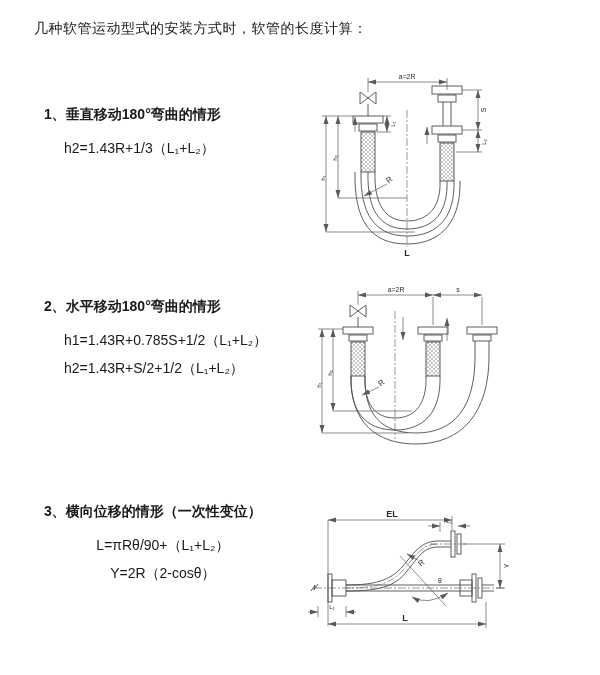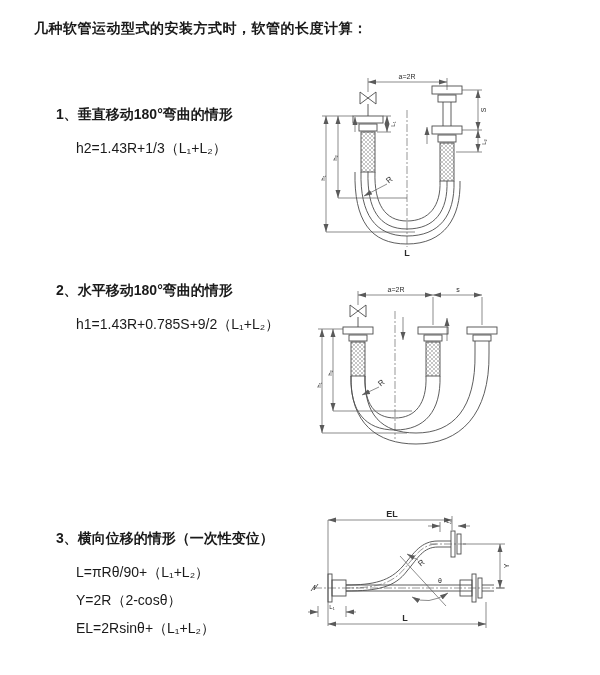--- a/index.html
+++ b/index.html
@@ -2,24 +2,24 @@
 <html><head>
 <meta charset="utf-8">
 <style>
   html,body{margin:0;padding:0;background:#e8e8e8;}
   .page{
     position:relative;width:600px;height:675px;background:#ffffff;
     font-family:"Liberation Sans","DejaVu Sans",sans-serif;color:#1a1a1a;
     overflow:hidden;
   }
   .title{
-    position:absolute;left:34px;top:20px;font-size:14px;font-weight:bold;
+    position:absolute;left:34px;top:20px;font-size:14px;font-weight:normal;
     letter-spacing:.5px;white-space:nowrap;
   }
-  .sec{position:absolute;left:44px;margin-left:12px;}
+  .sec{position:absolute;left:44px;}
   .sec .heading{font-size:14px;font-weight:bold;white-space:nowrap;margin:0 0 10px 0;}
   .sec .formula{font-size:14px;line-height:28px;margin:0 0 0 20px;white-space:nowrap;}
   .diag{position:absolute;}
   svg text{fill:#2b2b2b;font-family:"Liberation Sans","DejaVu Sans",sans-serif;}
   svg .obj{stroke:#4c4c4c;stroke-width:0.9;fill:none;}
   svg .dim{stroke:#5a5a5a;stroke-width:0.7;fill:none;}
   svg .cl{stroke:#6a6a6a;stroke-width:0.7;fill:none;stroke-dasharray:8 2 2 2;}
   svg .hose{fill:url(#hp1);stroke:#4c4c4c;stroke-width:0.9;}
 </style>
 </head>
@@ -27,30 +27,30 @@
 
 <div class="page">
 
   <div class="title">几种软管运动型式的安装方式时，软管的长度计算：</div>
 
   <div class="sec" style="top:106px;">
     <div class="heading">1、垂直移动180°弯曲的情形</div>
     <div class="formula">h2=1.43R+1/3（L₁+L₂）</div>
   </div>
 
-  <div class="sec" style="top:282px;">
+  <div class="sec" style="top:298px;">
     <div class="heading">2、水平移动180°弯曲的情形</div>
-    <div class="formula">h1=1.43R+0.785S+9/2（L₁+L₂）</div>
+    <div class="formula">h1=1.43R+0.785S+1/2（L₁+L₂）</div>
+    <div class="formula">h2=1.43R+S/2+1/2（L₁+L₂）</div>
   </div>
 
-  <div class="sec" style="top:530px;">
+  <div class="sec" style="top:503px;text-align:center;">
     <div class="heading">3、横向位移的情形（一次性变位）</div>
     <div class="formula">L=πRθ/90+（L₁+L₂）</div>
     <div class="formula">Y=2R（2-cosθ）</div>
-    <div class="formula">EL=2Rsinθ+（L₁+L₂）</div>
   </div>
 
   <svg class="diag" style="left:310px;top:66px;" width="272" height="196" viewBox="0 0 272 196">
     <defs>
       <marker id="a1" markerWidth="9" markerHeight="7" refX="8" refY="3" orient="auto-start-reverse" markerUnits="userSpaceOnUse">
         <path d="M0,0.5 L8,3 L0,5.5 Z" fill="#5a5a5a"></path>
       </marker>
       <pattern id="hp1" width="4" height="4" patternUnits="userSpaceOnUse">
         <path d="M0,4 L4,0 M0,0 L4,4" stroke="#8a8a8a" stroke-width="0.5"></path>
       </pattern>

